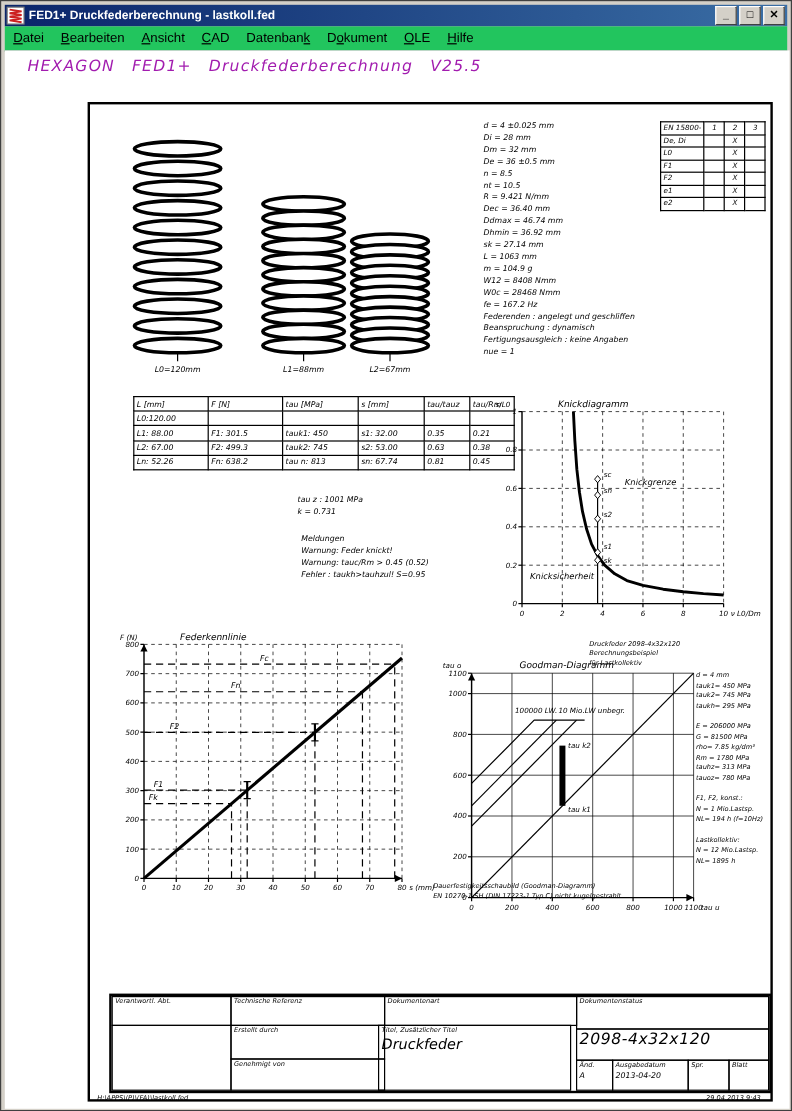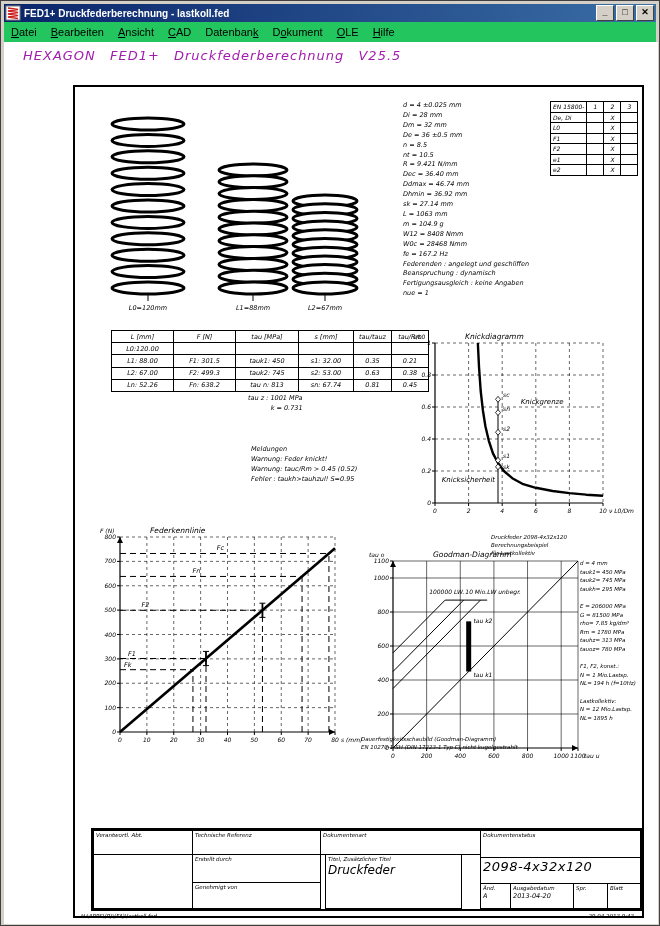--- a/index.html
+++ b/index.html
@@ -39,23 +39,23 @@
   }
   .plist div{font-size:6.5px;line-height:9.9px;white-space:nowrap;}
   #param-list{left:328px;top:14px;}
   table{border-collapse:collapse;}
   td,th{border:1px solid #000;font-weight:normal;font-style:italic;
     padding:0 2px;white-space:nowrap;text-align:left;vertical-align:middle;}
   #en-table{left:475px;top:14px;font-size:6px;}
   #en-table td{height:9.5px;}
   #en-table .c{width:12px;text-align:center;}
   #load-table{left:36px;top:243px;font-size:6.5px;}
-  #load-table td{height:11.2px;text-align:center;}
+  #load-table td{height:11.2px;}
   #tol-left{left:36px;top:325px;}
-  #tol-right{left:173px;top:307px;text-align:right;}
+  #tol-right{left:173px;top:325px;}
   #messages{left:176px;top:358px;}
   #messages .mt{font-size:6.5px;line-height:9.9px;}
   #gm-header{left:416px;top:446px;z-index:3;}
   #gm-header div{font-size:5.5px;line-height:8px;white-space:nowrap;}
   #gm-sidebar{left:505px;top:472px;z-index:3;}
   #gm-sidebar div{font-size:5.5px;line-height:8.6px;white-space:nowrap;}
   #gm-note{left:286px;top:649px;z-index:3;}
   #gm-note div{font-size:5.5px;line-height:7.8px;white-space:nowrap;}
   
   #tblock{left:16px;top:741px;width:552px;height:83px;border:2px solid #000;box-sizing:border-box;}
@@ -313,21 +313,21 @@
       </div>
     <div class="tb" style="left:99px;top:24px;width:129px;height:29px">
       <div class="cap">Erstellt durch</div>
       </div>
     <div class="tb" style="left:99px;top:52px;width:129px;height:27px">
       <div class="cap">Genehmigt von</div>
       </div>
     <div class="tb" style="left:227px;top:0;width:161px;height:25px">
       <div class="cap">Dokumentenart</div>
       </div>
-    <div class="tb" style="left:232px;top:24px;width:137px;height:55px">
+    <div class="tb" style="left:222px;top:24px;width:161px;height:55px">
       <div class="cap">Titel, Zusätzlicher Titel</div>
       <div class="big">Druckfeder</div>
       </div>
     <div class="tb" style="left:387px;top:0;width:161px;height:28px">
       <div class="cap">Dokumentenstatus</div>
       </div>
     <div class="tb" style="left:387px;top:27px;width:161px;height:27px">
       <div class="num">2098-4x32x120</div>
       </div>
     <div class="tb" style="left:387px;top:53px;width:31px;height:26px">

